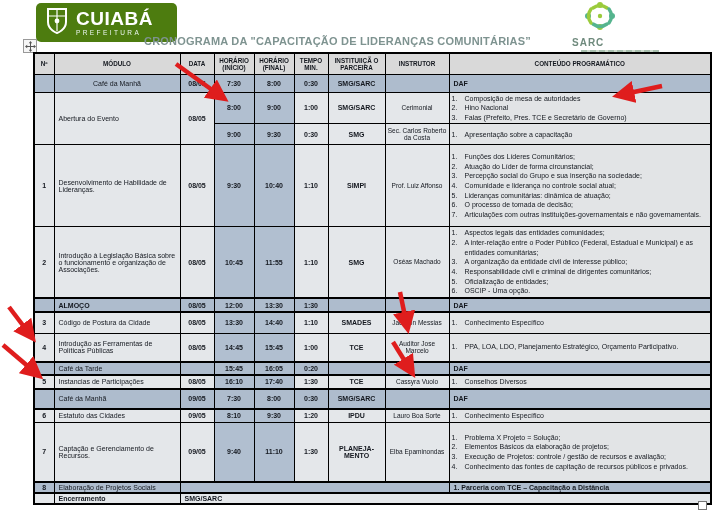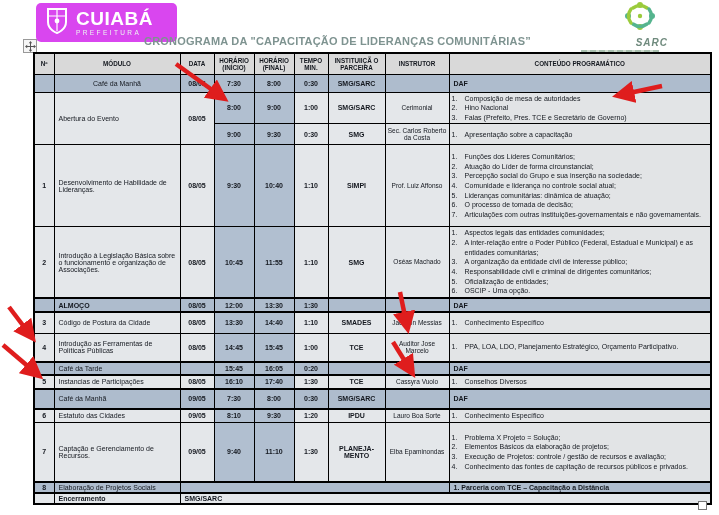--- a/index.html
+++ b/index.html
@@ -1,25 +1,25 @@
 <!DOCTYPE html>
 <html><head>
 <meta charset="utf-8">
 <style>
   html,body{margin:0;padding:0;background:#fff;}
   .stage{position:relative;width:719px;height:515px;background:#fff;overflow:hidden;
          font-family:"Liberation Sans",sans-serif;color:#14181f;}
   
-  .logo-cuiaba{position:absolute;left:36px;top:3px;width:141px;height:39px;background:#d946ef;
+  .logo-cuiaba{position:absolute;left:36px;top:3px;width:141px;height:39px;background:#4d7c0f;
     border-radius:5px;display:flex;align-items:center;gap:7px;padding:0 9px;box-sizing:border-box;}
   .logo-text .name{color:#fff;font-weight:bold;font-size:19px;line-height:19px;letter-spacing:.5px;}
   .logo-text .sub{color:#ecf7f1;font-size:6.5px;letter-spacing:2.4px;margin-top:1px;}
   .main-title{position:absolute;left:140px;top:35px;width:395px;text-align:center;
     font-size:11px;font-weight:bold;color:#7e9390;letter-spacing:.2px;white-space:nowrap;}
-  .logo-sarc{position:absolute;left:572px;top:1px;width:96px;text-align:right;font-style:italic;}
+  .logo-sarc{position:absolute;left:572px;top:1px;width:96px;text-align:left;}
   .sarc-name{font-size:10px;font-weight:bold;color:#6f8a7d;letter-spacing:1px;line-height:10px;}
   .sarc-tag{margin:2px auto 0;width:78px;height:3px;
     background:repeating-linear-gradient(90deg,#a8bfae 0 6px,#cfdccf 6px 9px);}
   
   .move-handle{position:absolute;left:23px;top:39px;width:14px;height:14px;background:#f6f6f6;
     border:1px solid #999;box-sizing:border-box;display:flex;align-items:center;justify-content:center;}
   .resize-handle{position:absolute;left:698px;top:501px;width:9px;height:9px;background:#fff;
     border:1.5px solid #777;box-sizing:border-box;}
   
   table.tbl{position:absolute;left:33px;top:52px;width:679px;border-collapse:collapse;

